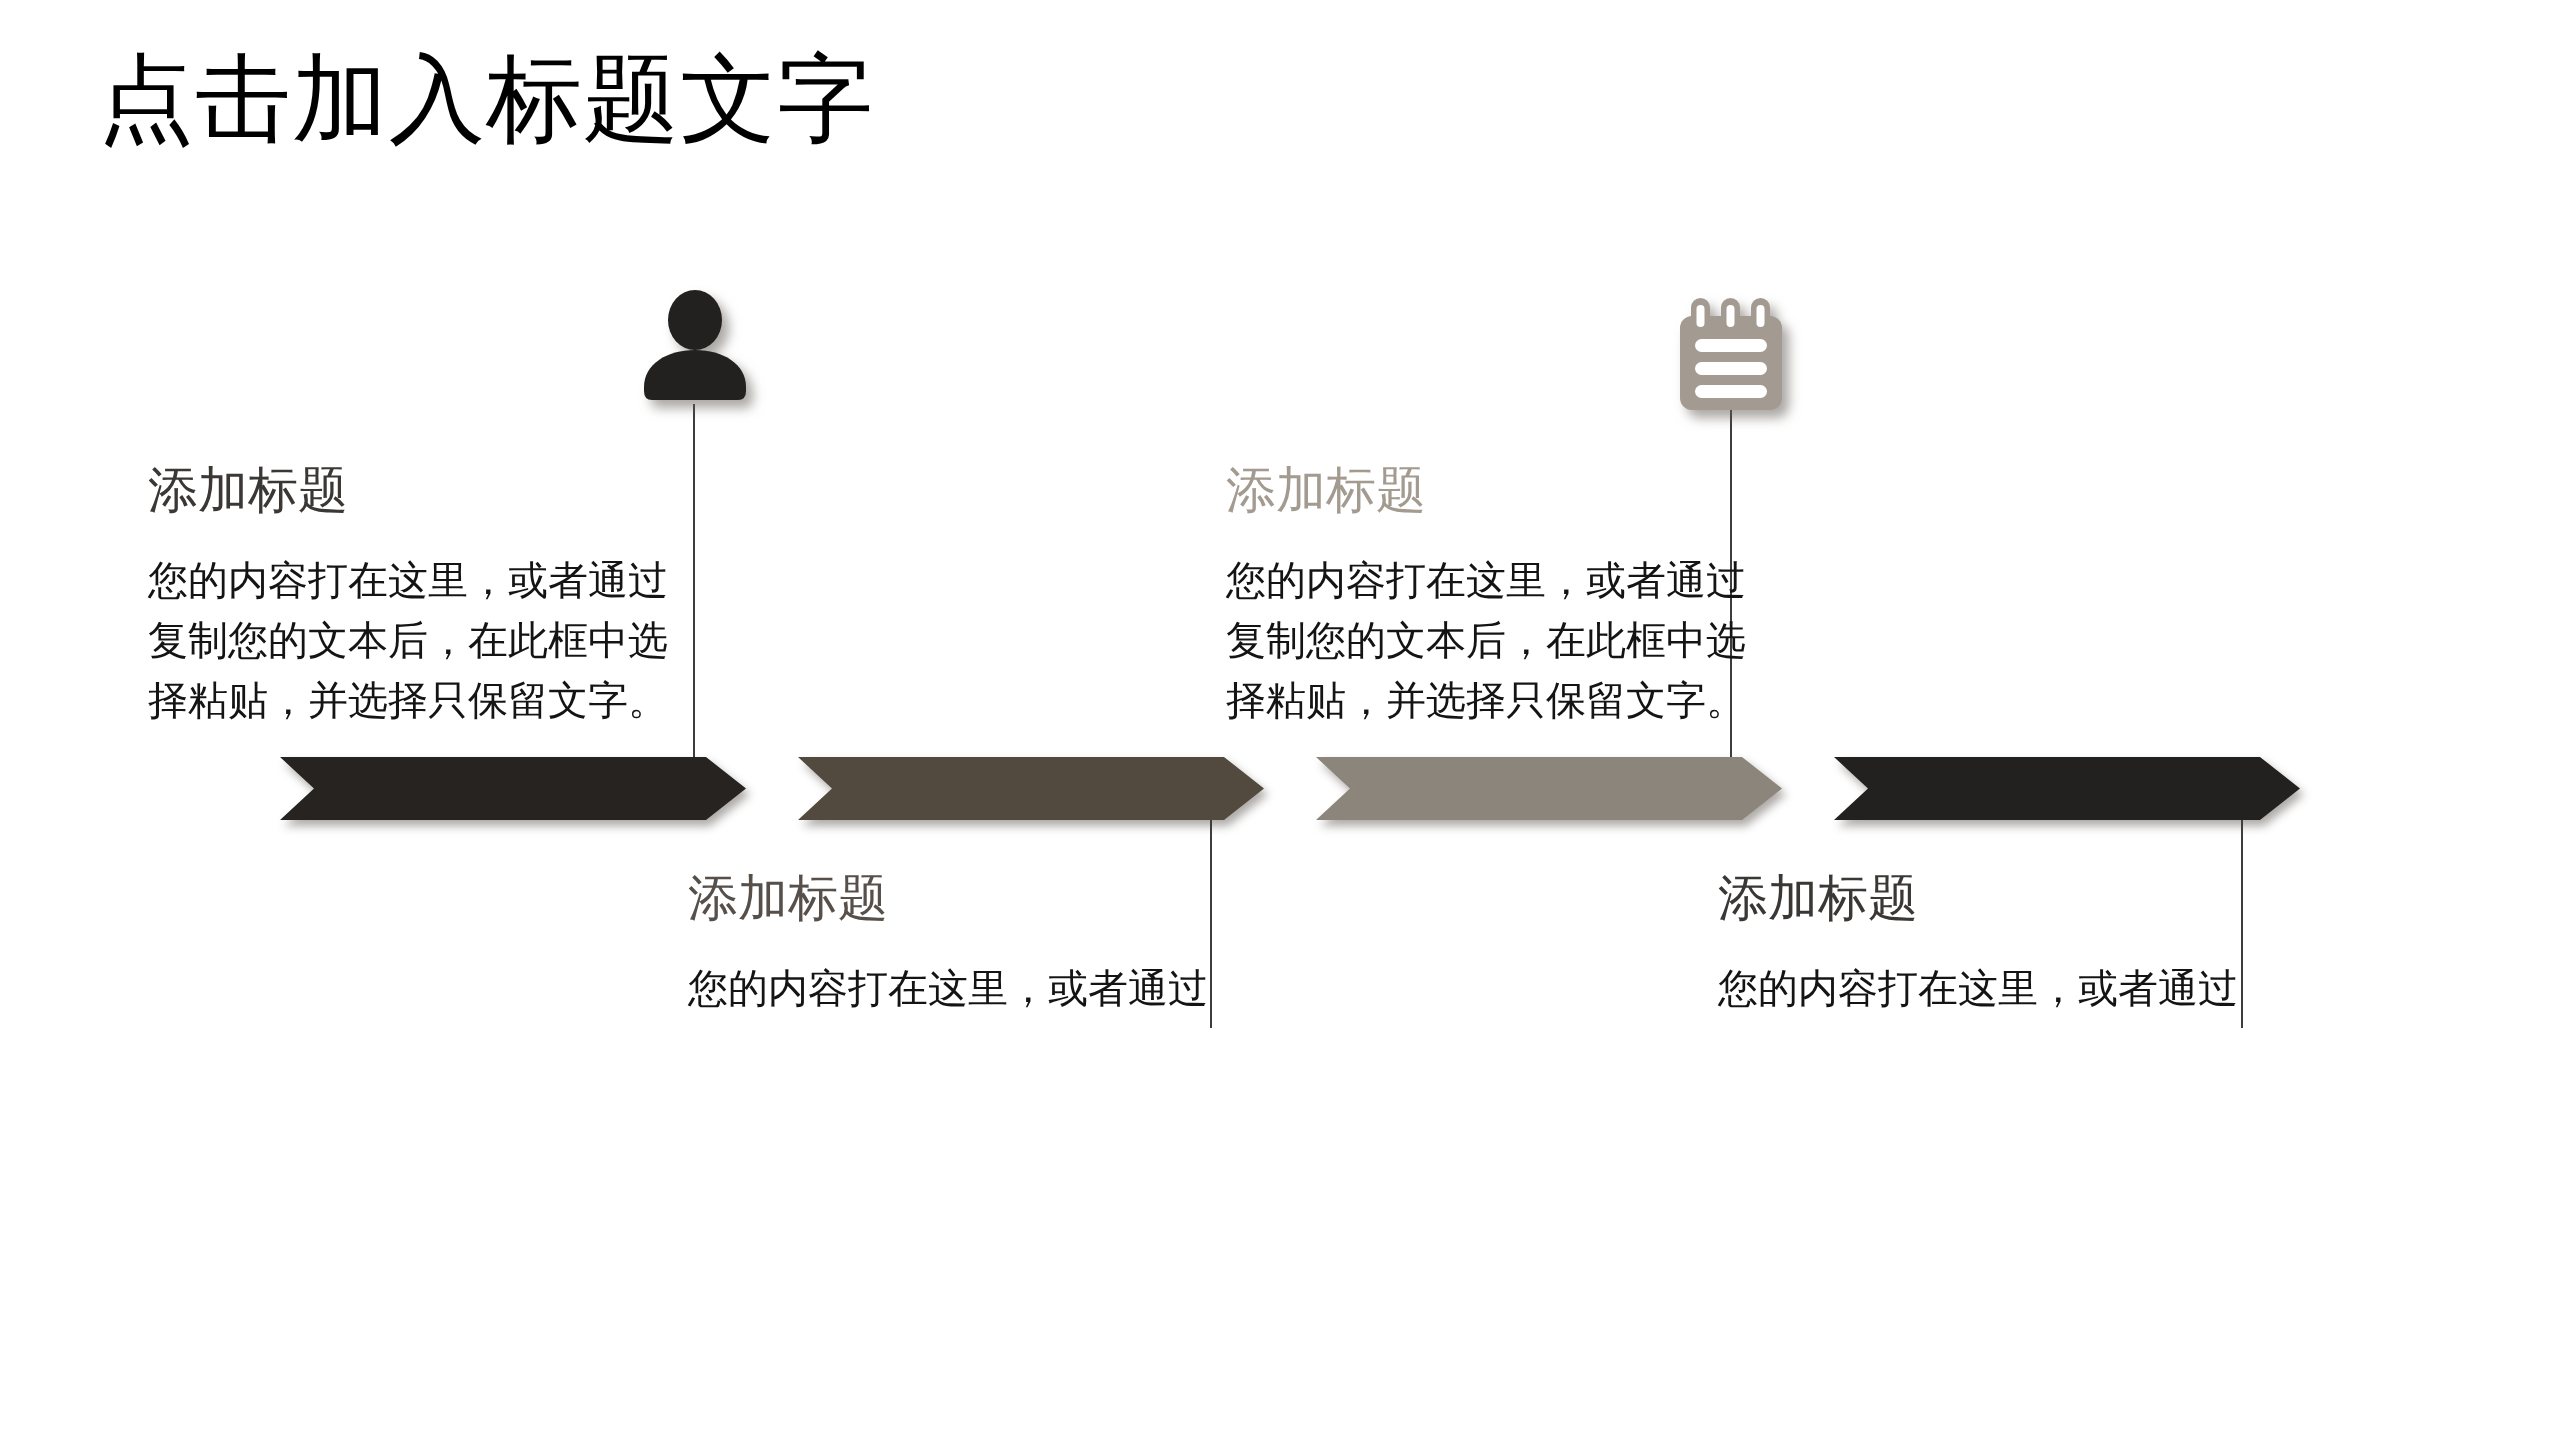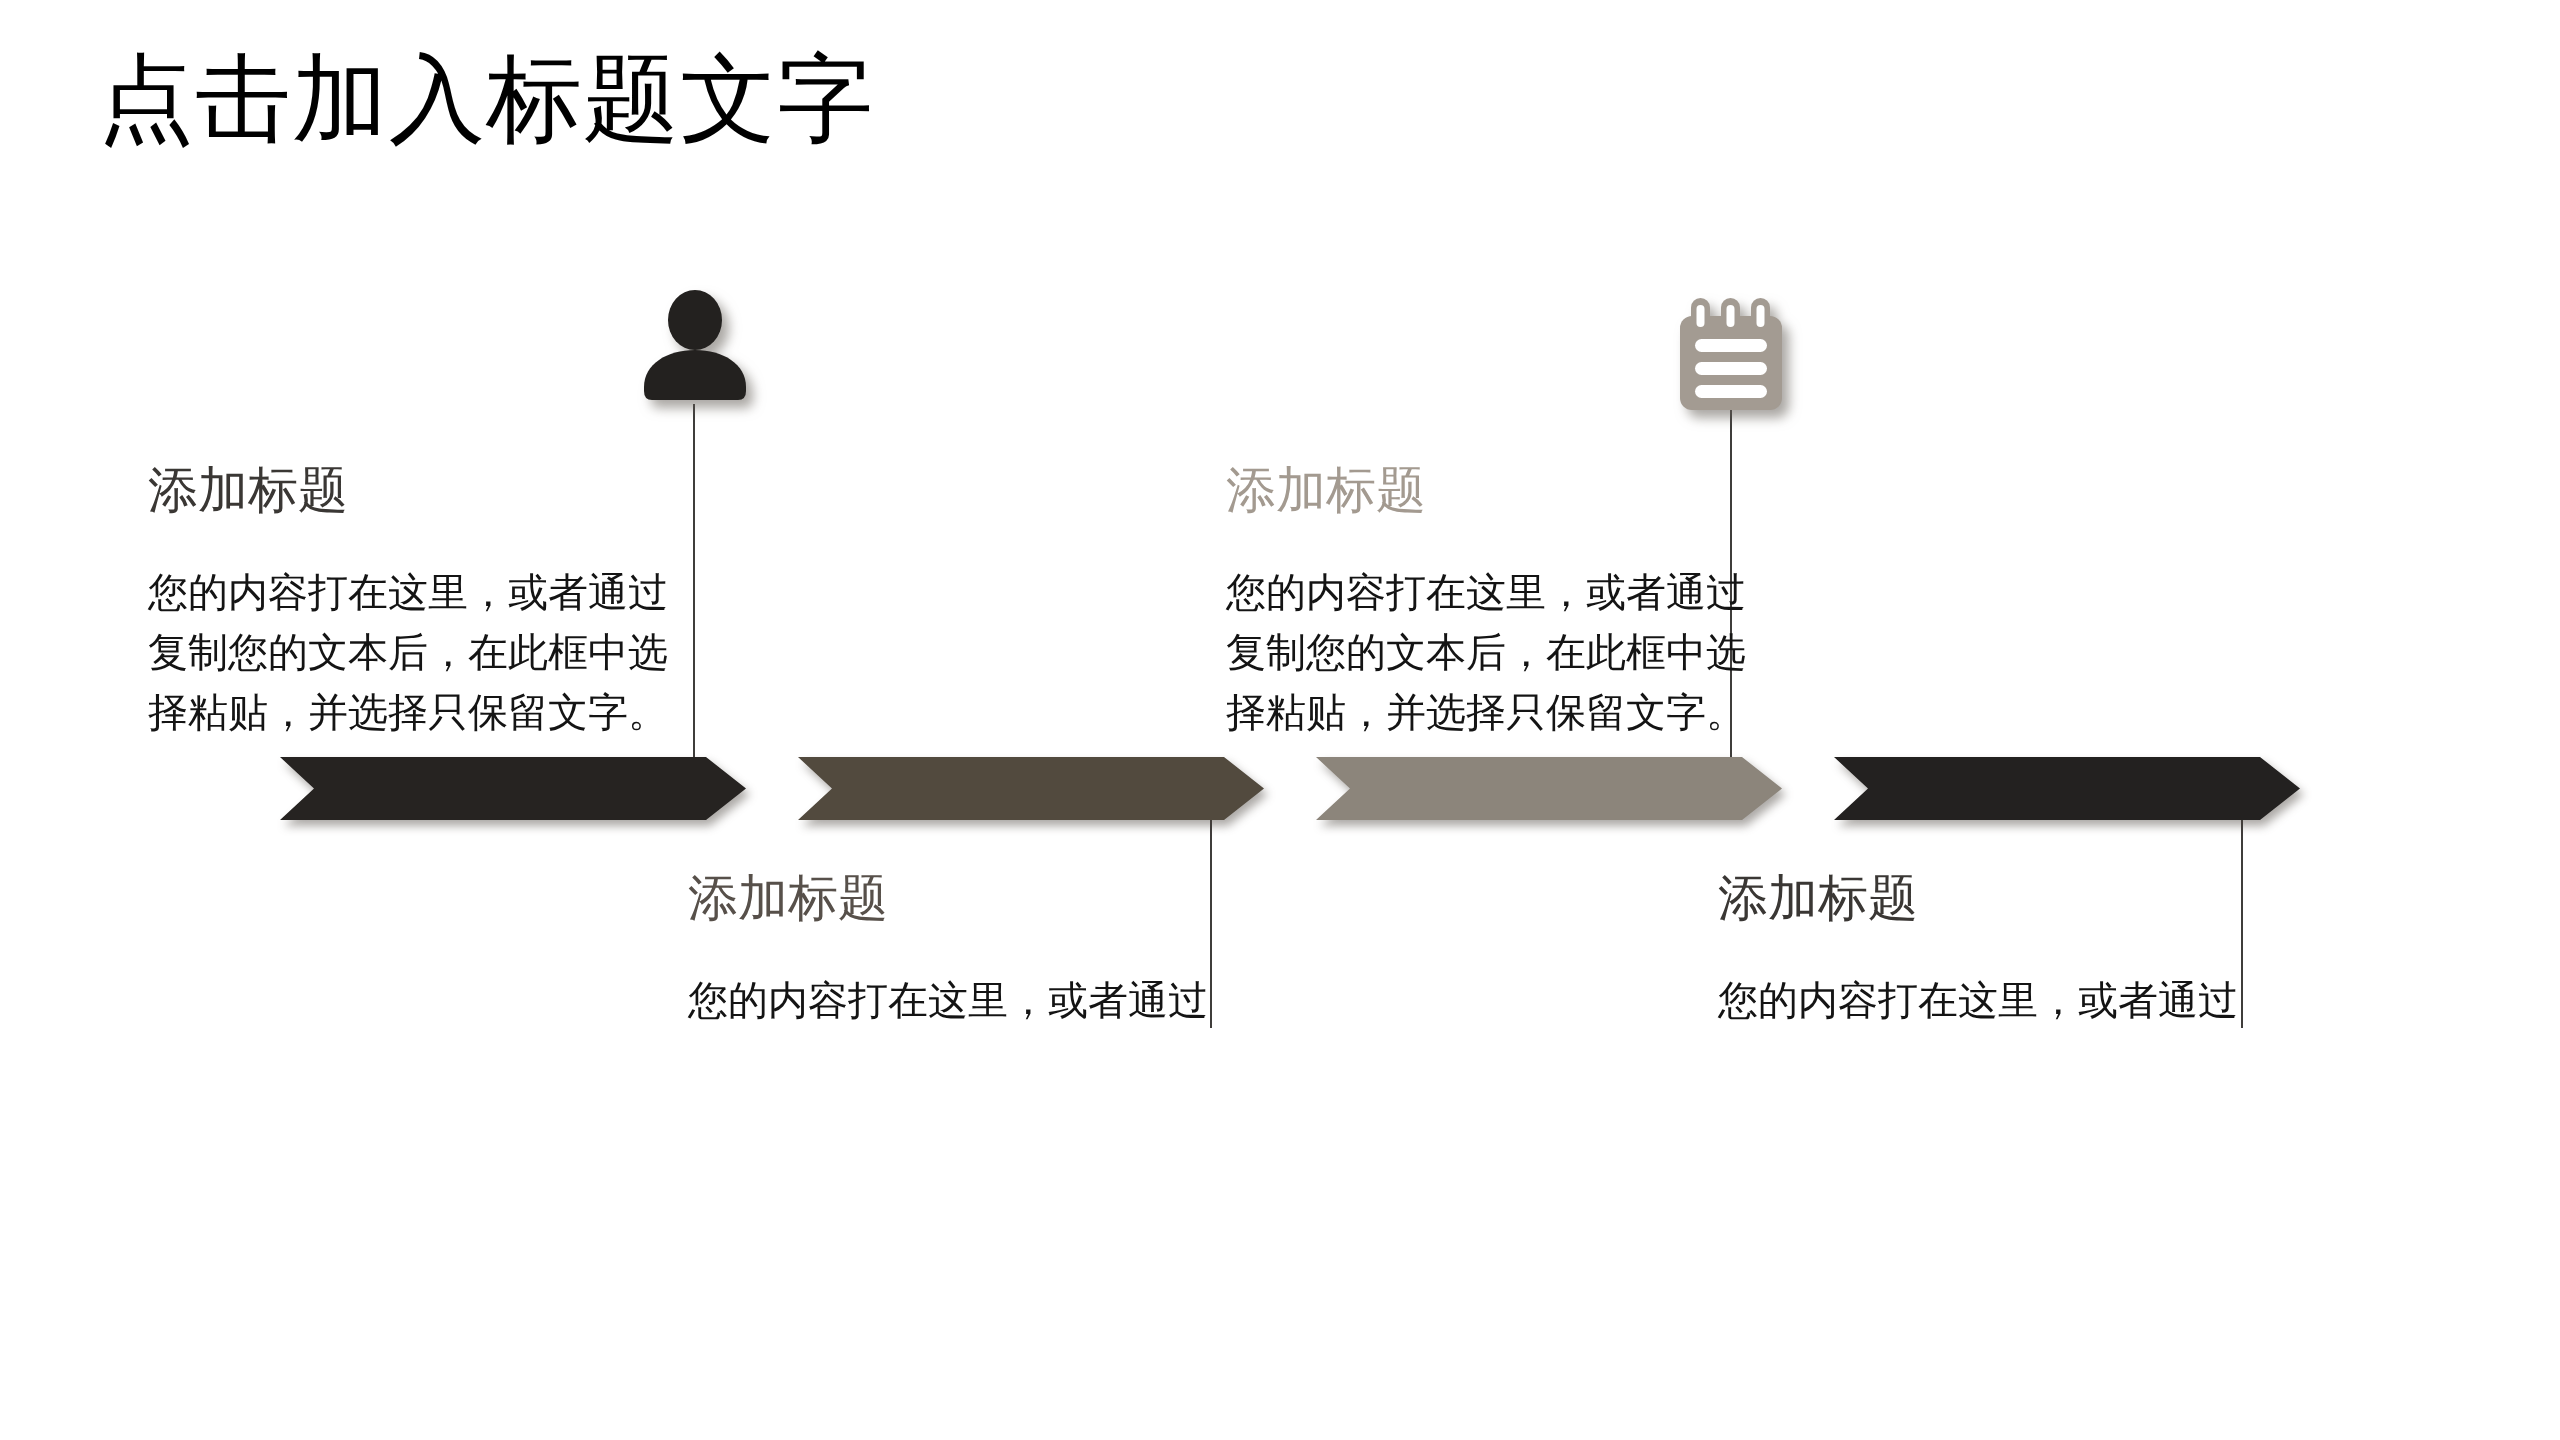--- a/index.html
+++ b/index.html
@@ -31,21 +31,21 @@
   
   .icon{position:absolute;filter:drop-shadow(7px 8px 6px rgba(100,94,88,0.55));}
   .icon svg{display:block;width:100%;height:100%;}
   .icon-person{left:636px;top:290px;width:118px;height:110px;}
   .icon-notepad{left:1680px;top:298px;width:102px;height:112px;}
   .icon-flask{left:1158px;top:1172px;width:122px;height:132px;}
   .icon-pills{left:2183px;top:1162px;width:128px;height:128px;}
   
   .tb{position:absolute;width:545px;}
   .tb .h{font-size:50px;line-height:64px;font-weight:500;}
-  .tb .b{margin-top:40px;font-size:40px;line-height:60px;color:#141414;white-space:pre-line;}
+  .tb .b{margin-top:28px;font-size:40px;line-height:60px;color:#141414;white-space:pre-line;}
   .s1{left:148px;top:458px;}
   .s2{left:688px;top:866px;}
   .s3{left:1226px;top:458px;}
   .s4{left:1718px;top:866px;}
 </style>
 </head>
 <body>
 
 <div class="slide">
 

